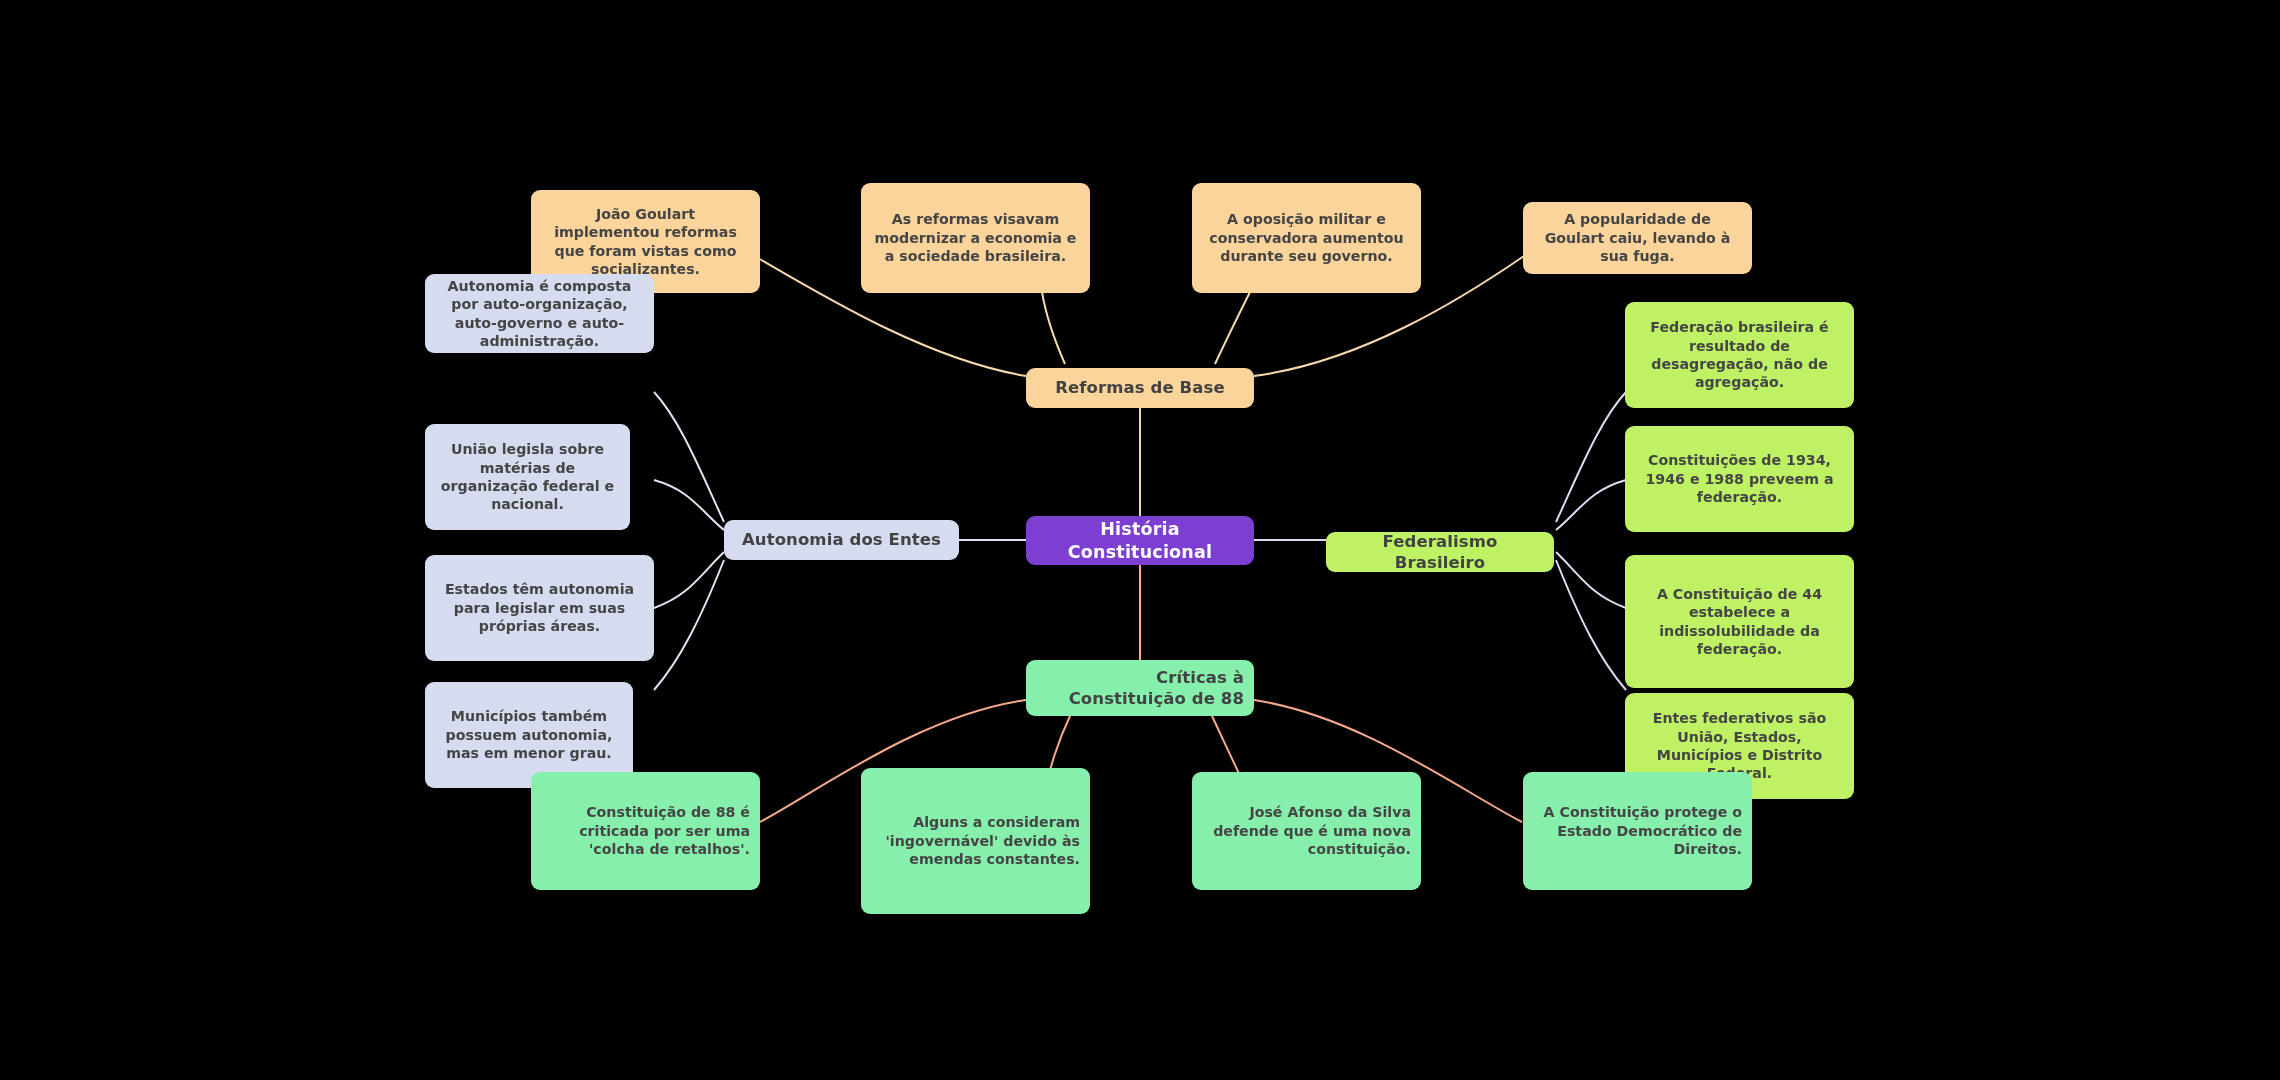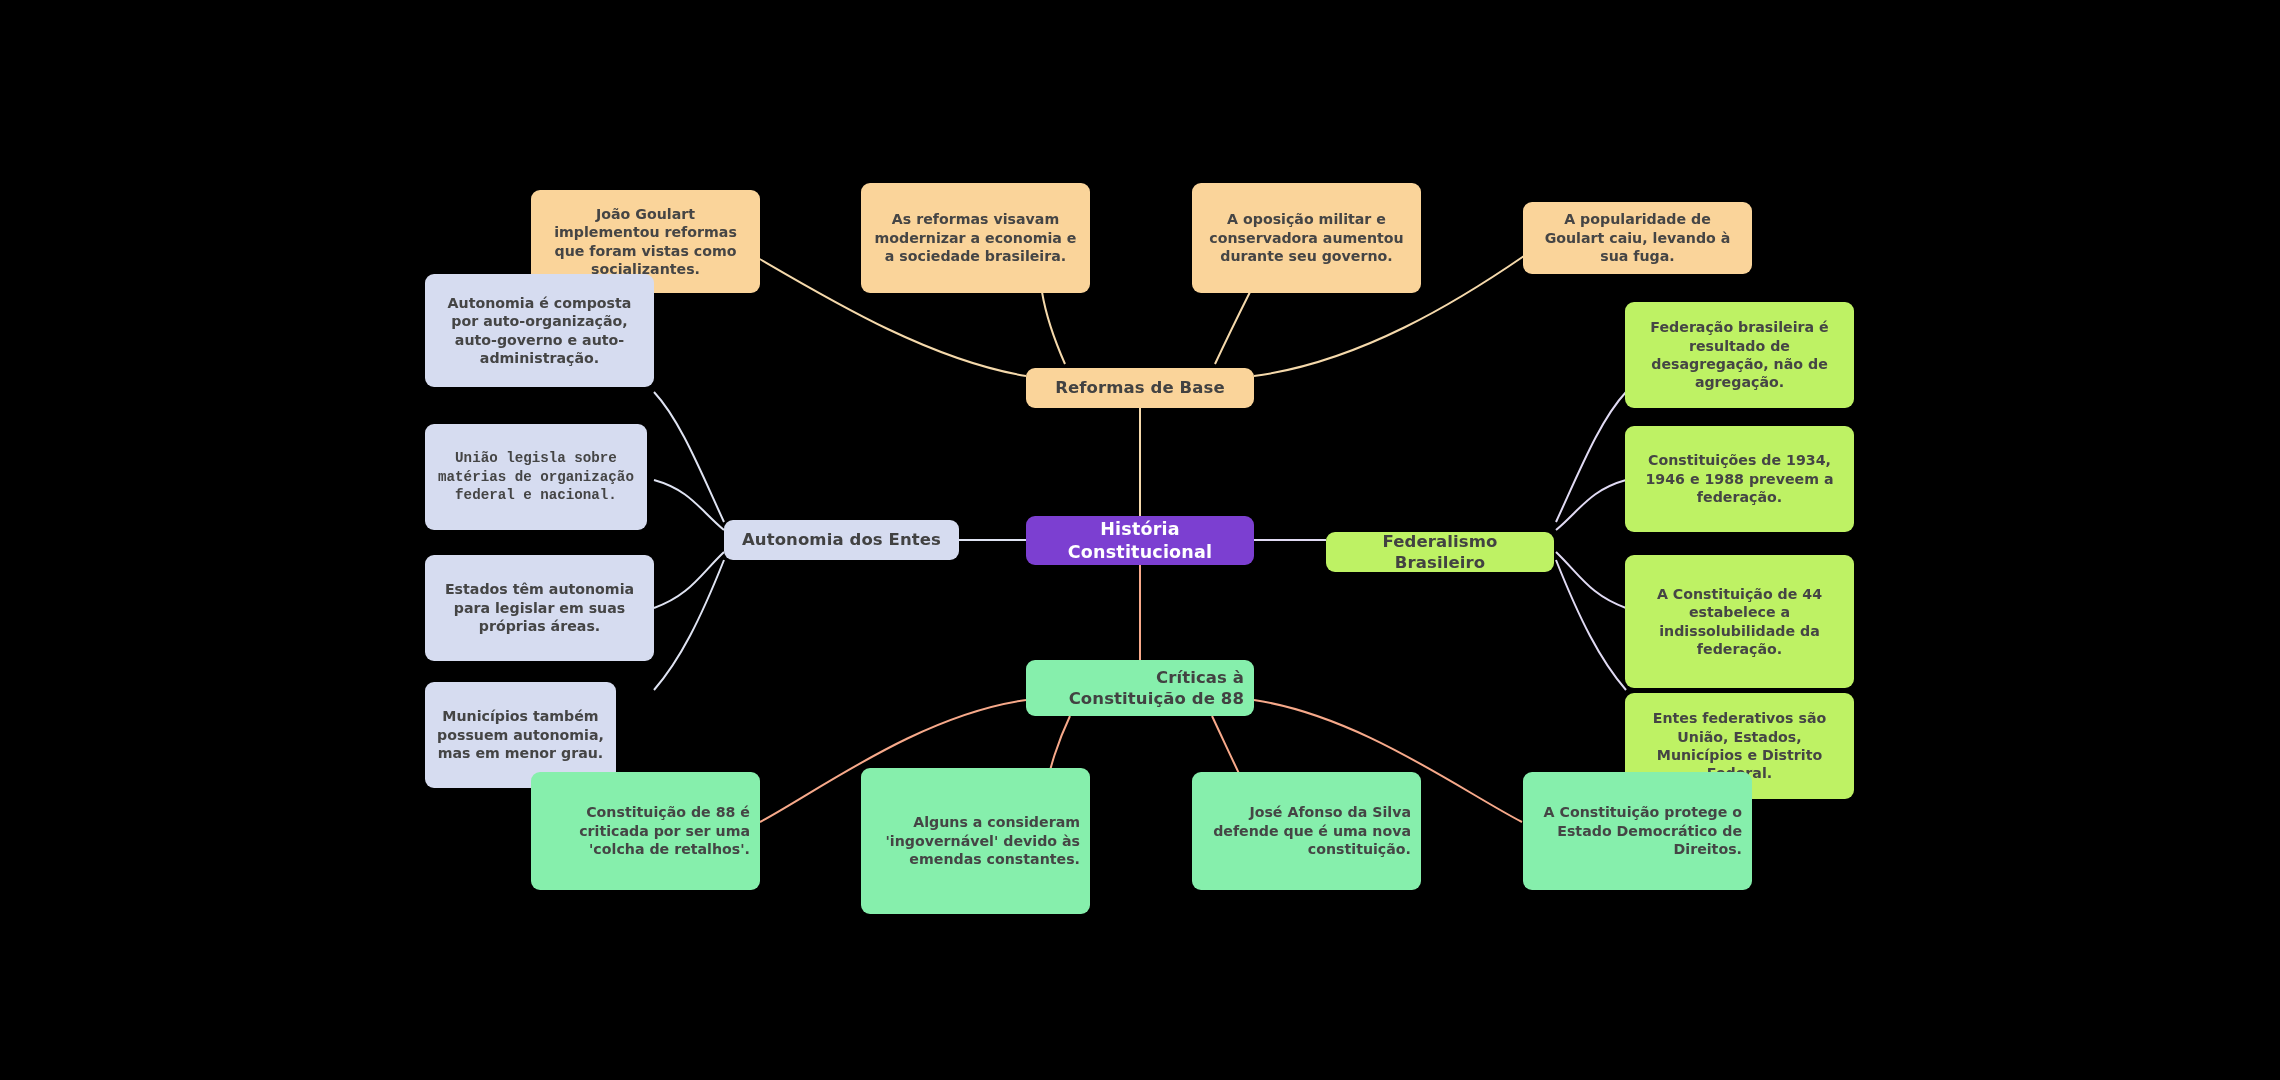--- a/index.html
+++ b/index.html
@@ -117,30 +117,30 @@
   <div class="node leaf c-orange" style="left:861px; top:183px; width:229px; height:110px;">
     <span>As reformas visavam modernizar a economia e a sociedade brasileira.</span>
   </div>
   <div class="node leaf c-orange" style="left:1192px; top:183px; width:229px; height:110px;">
     <span>A oposição militar e conservadora aumentou durante seu governo.</span>
   </div>
   <div class="node leaf c-orange" style="left:1523px; top:202px; width:229px; height:72px;">
     <span>A popularidade de Goulart caiu, levando à sua fuga.</span>
   </div>
 
-  <div class="node leaf c-blue" style="left:425px; top:274px; width:229px; height:113px;">
+  <div class="node leaf c-blue" style="left:425px; top:274px; width:229px; height:79px;">
     <span>Autonomia é composta por auto-organização, auto-governo e auto-administração.</span>
   </div>
-  <div class="node leaf c-blue" style="left:425px; top:424px; width:222px; height:106px;font-family:Liberation Mono, monospace;">
+  <div class="node leaf c-blue" style="left:425px; top:424px; width:205px; height:106px;">
     <span>União legisla sobre matérias de organização federal e nacional.</span>
   </div>
   <div class="node leaf c-blue" style="left:425px; top:555px; width:229px; height:106px;">
     <span>Estados têm autonomia para legislar em suas próprias áreas.</span>
   </div>
-  <div class="node leaf c-blue" style="left:425px; top:682px; width:191px; height:106px;">
+  <div class="node leaf c-blue" style="left:425px; top:682px; width:208px; height:106px;">
     <span>Municípios também possuem autonomia, mas em menor grau.</span>
   </div>
 
   <div class="node leaf c-purple" style="left:1625px; top:290px; width:229px; height:106px;">
     <span>Federação brasileira é resultado de desagregação, não de agregação.</span>
   </div>
   <div class="node leaf c-purple" style="left:1625px; top:414px; width:229px; height:106px;">
     <span>Constituições de 1934, 1946 e 1988 preveem a federação.</span>
   </div>
   <div class="node leaf c-purple" style="left:1625px; top:543px; width:229px; height:133px;">

